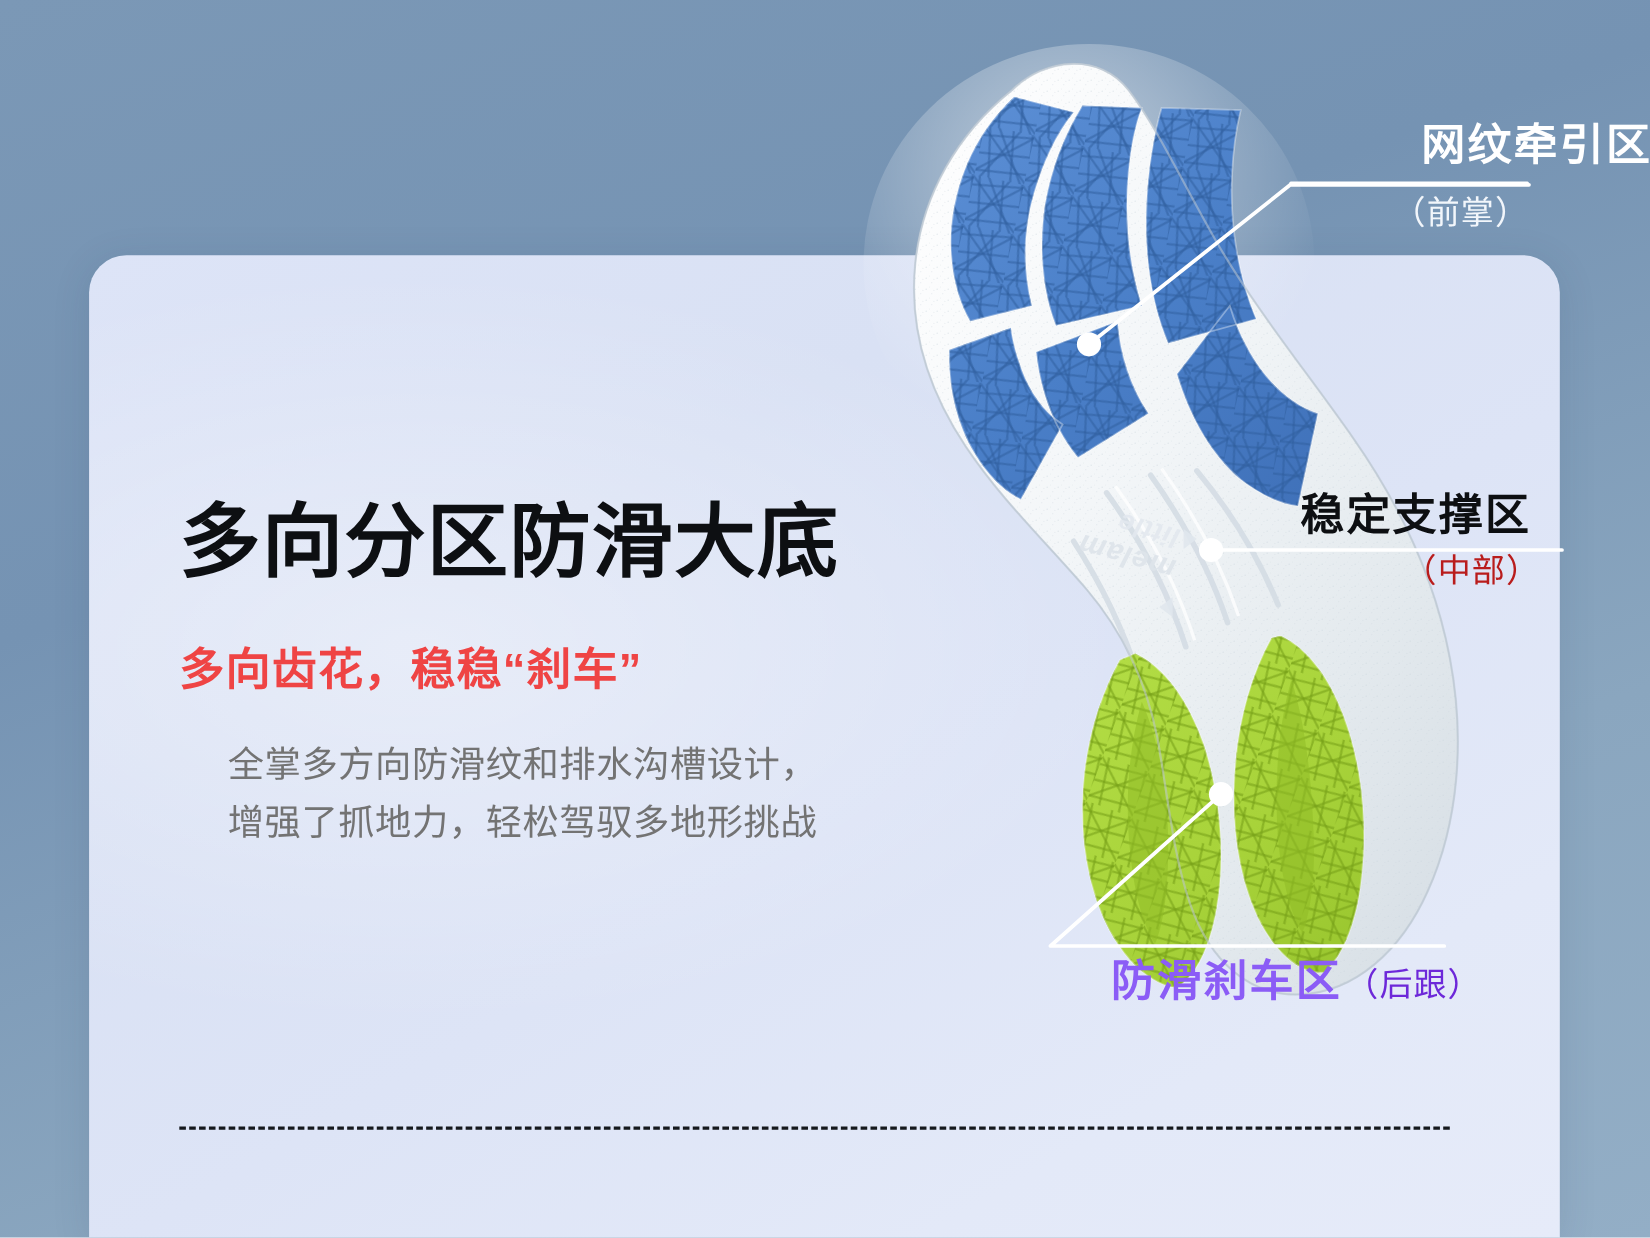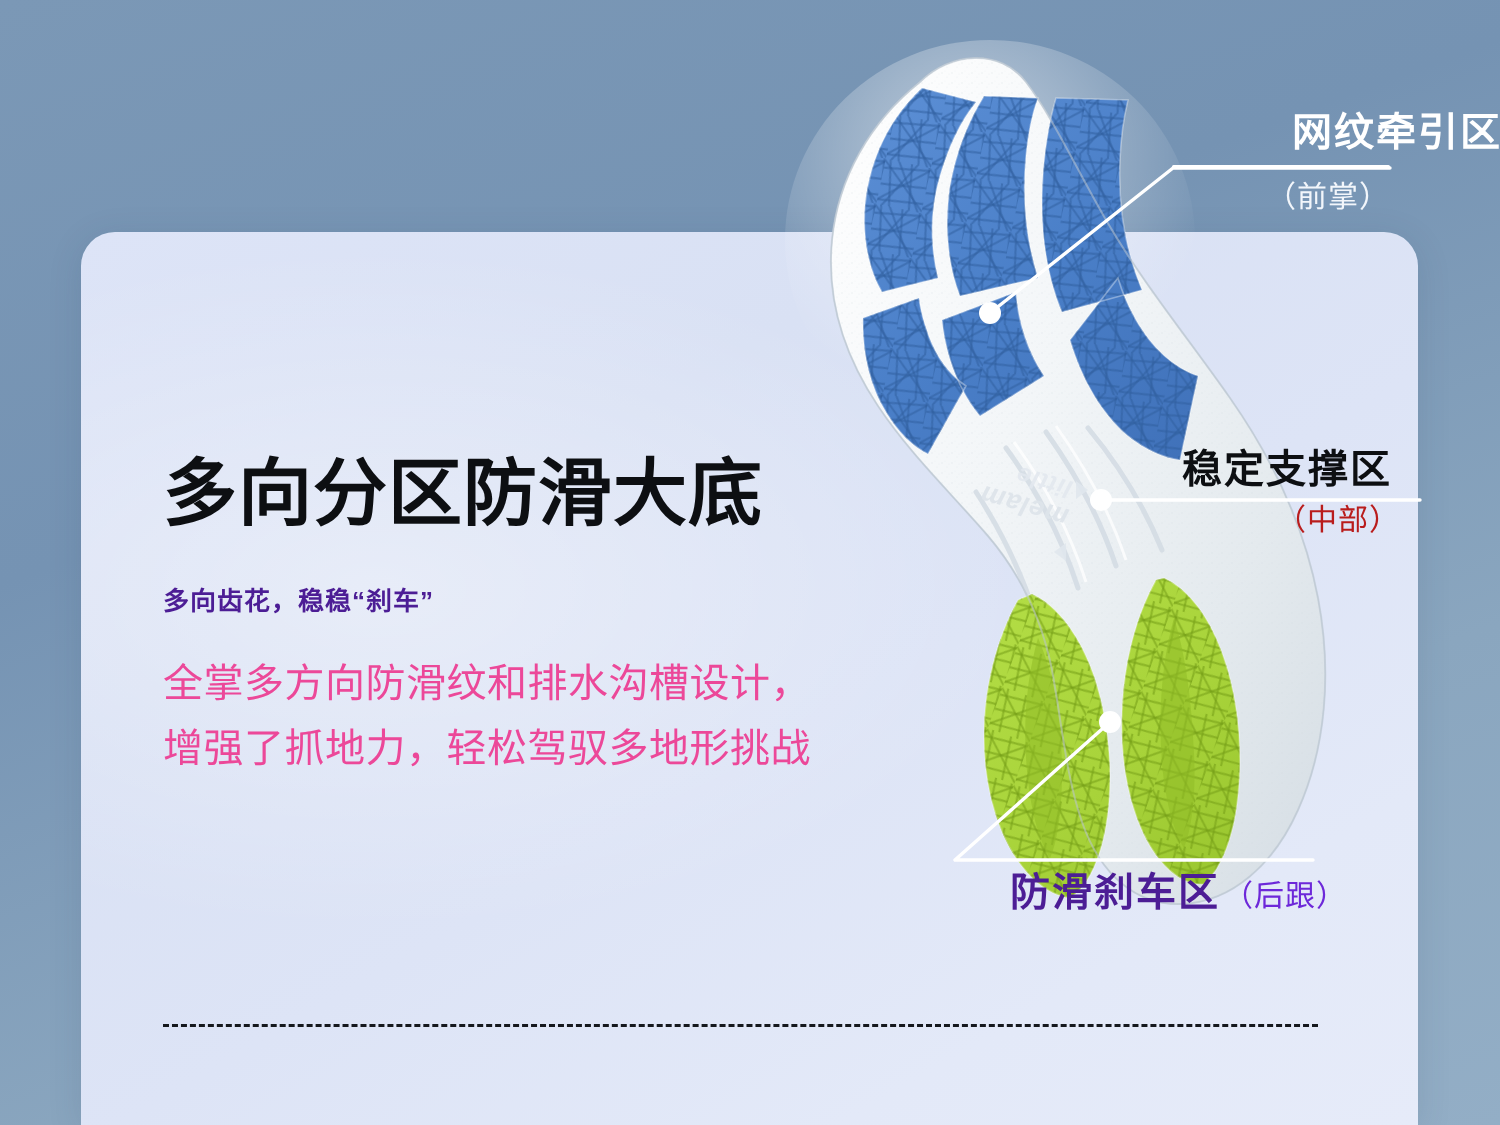--- a/index.html
+++ b/index.html
@@ -24,26 +24,27 @@
     pointer-events:none;
   }
 
   
   .text-block{position:absolute;left:163px;top:412px;width:720px;}
   .headline{
     font-size:74px;line-height:1.02;font-weight:700;color:#0d0f12;
     letter-spacing:1px;white-space:nowrap;font-family:Liberation Mono, monospace;
   }
   .subhead{
-    margin-top:32px;font-size:26px;line-height:1.1;font-weight:700;color:#4c1d95;
+    margin-top:32px;font-size:41px;line-height:1.1;font-weight:700;color:#ef4444;
     letter-spacing:1px;white-space:nowrap;
   }
   .body-copy{
-    margin-top:36px;font-size:40px;line-height:1.62;font-weight:400;color:#ec4899;
+    margin-top:36px;font-size:33px;line-height:1.62;font-weight:400;color:#737373;
     letter-spacing:.5px;
+    margin-left:44px;
   }
   .body-copy div{white-space:nowrap;}
 
   
   .dashed-rule{
     position:absolute;left:163px;top:1024px;width:1155px;height:0;
     border-top:3px dashed #15181d;
   }
 
   
@@ -61,30 +62,30 @@
   .callout .sub{
     font-size:30px;font-weight:400;letter-spacing:1px;white-space:nowrap;line-height:1;
   }
 
   
   #callout-forefoot{left:1172px;top:112px;width:330px;}
   #callout-forefoot .ttl{color:#ffffff;text-align:right;}
   #callout-forefoot .rule{
     margin-top:13px;height:3px;width:218px;background:#ffffff;border-radius:2px;
   }
-  #callout-forefoot .sub{color:#f2f6fb;text-align:right;width:218px;margin-top:14px;}
+  #callout-forefoot .sub{color:#f2f6fb;text-align:right;width:218px;margin-top:14px;font-family:Liberation Mono, monospace;}
 
   
   #callout-midfoot{left:1182px;top:449px;width:330px;}
   #callout-midfoot .ttl{color:#0d0f12;text-align:left;}
   #callout-midfoot .sub{color:#b91c1c;text-align:left;width:218px;margin-top:16px;text-align:right;}
 
   
   #callout-heel{left:1010px;top:872px;white-space:nowrap;display:flex;align-items:baseline;}
-  #callout-heel .ttl{color:#4c1d95;}
+  #callout-heel .ttl{color:#8b5cf6;}
   #callout-heel .sub{color:#6d28d9;margin-left:3px;}
 
   
   .leaders{position:absolute;inset:0;pointer-events:none;}
   .leaders svg{width:100%;height:100%;display:block;overflow:visible;}
 </style>
 </head>
 <body>
 
 <div class="stage">

